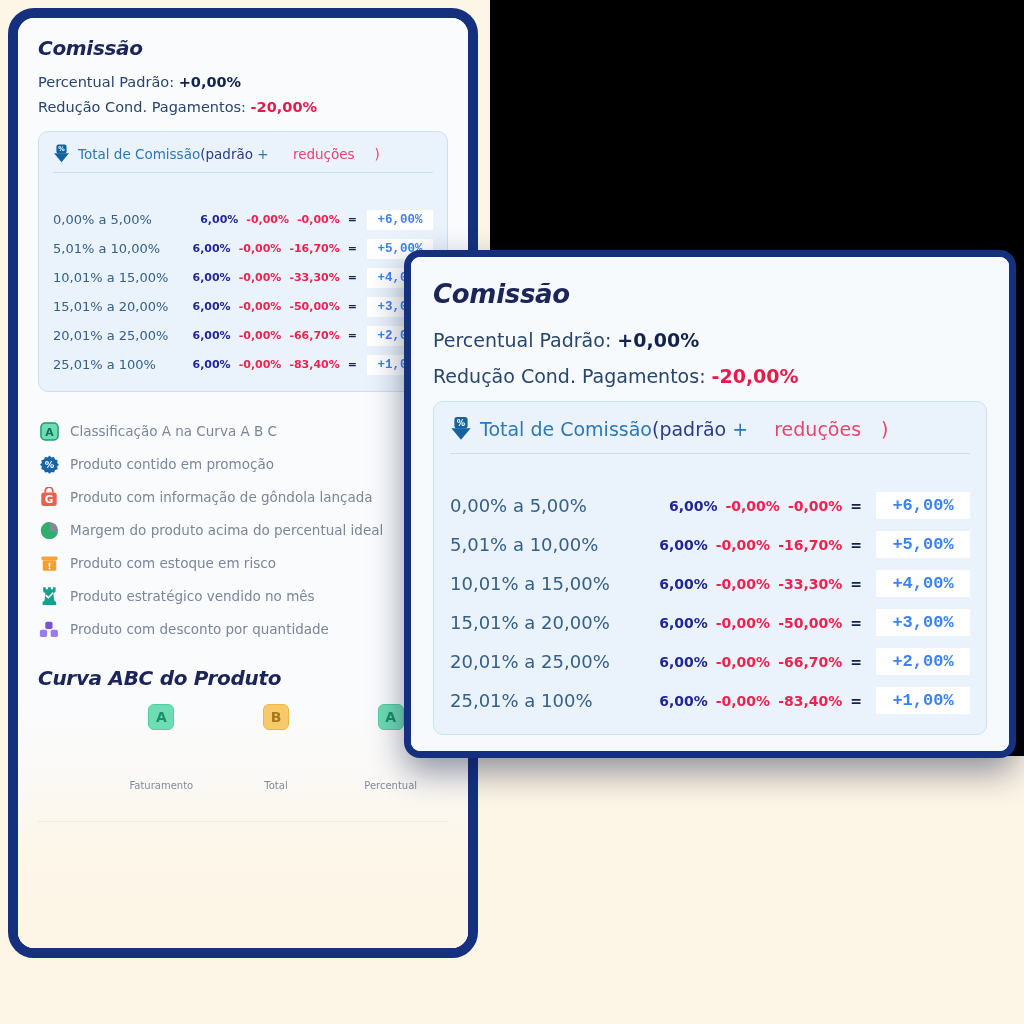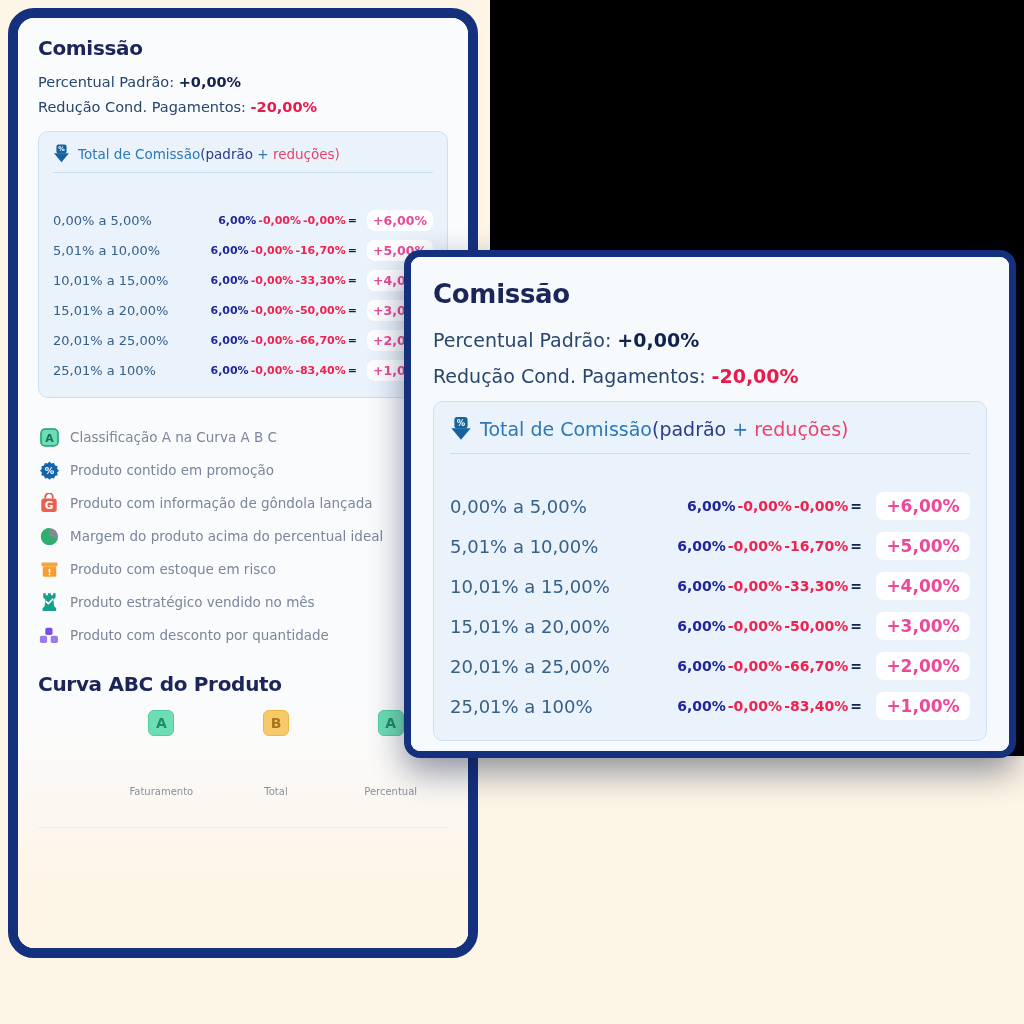--- a/index.html
+++ b/index.html
@@ -47,20 +47,21 @@
     left: 0; right: 0; bottom: 0; height: 170px;
     background: linear-gradient(to bottom, rgba(253,245,230,0) 0%, rgba(253,245,230,0.55) 45%, #FDF5E6 100%);
     pointer-events: none;
   }
 
   .card-title {
     font-family: "DejaVu Sans", sans-serif;
     font-weight: bold;
     color: #1B2559;
     letter-spacing: -0.3px;
+    font-style: italic;
   }
   #back-card .card-title { font-size: 20px; margin-bottom: 14px; }
 
   .meta-line {
     font-size: 14.5px;
     color: #28456E;
     margin-bottom: 9px;
   }
   .meta-strong-dark { font-weight: bold; color: #12224F; text-align: center; }
   .meta-strong-red  { font-weight: bold; color: #E8194B; text-align: center; }
@@ -77,51 +78,52 @@
     align-items: center;
     gap: 8px;
     padding-bottom: 9px;
     border-bottom: 1px solid #C9DEEF;
     margin-bottom: 6px;
   }
   .comm-head-text { font-size: 14.5px; color: #2C78B8; white-space: nowrap; }
   .ht-blue  { color: #2C78B8; }
   .ht-navy  { color: #2C3A8C; }
   .ht-plus  { color: #2C78B8; }
-  .ht-red   { color: #E8436C; }
+  .ht-red   { color: #E8436C; margin-left: 20px; }
 
   .pct-arrow-icon { flex: 0 0 auto; display:block; }
 
   .comm-rows { display: flex; flex-direction: column; margin-top: 32px; }
   .comm-row {
     display: flex;
     align-items: center;
     padding: 3px 0;
   }
   .comm-range {
     flex: 1 1 auto;
     color: #35608A;
     white-space: nowrap;
   }
   .comm-calc {
     flex: 0 0 auto;
-    display: flex; align-items: center; gap: 2px;
+    display: flex; align-items: center; gap: 8px;
     font-weight: bold;
     white-space: nowrap;
   }
   .v-base { color: #20259B; }
   .v-red  { color: #F0214F; }
   .v-eq   { color: #12224F; }
   .comm-total {
     flex: 0 0 auto;
     background: #FFFFFF;
-    border-radius: 8px;
+    border-radius: 0;
     font-weight: bold;
-    color: #ec4899;
+    color: #3b82f6;
     text-align: center;
+    font-family: Liberation Mono, monospace;
   }
 
   
   #back-card .comm-head-text { font-size: 13.5px; }
   #back-card .comm-range { font-size: 13px; }
   #back-card .comm-calc  { font-size: 11px; }
   #back-card .comm-total { font-size: 12.5px; width: 66px; padding: 3px 0; margin-left: 10px; }
   #back-card .comm-row   { padding: 4.5px 0; }
 
   

